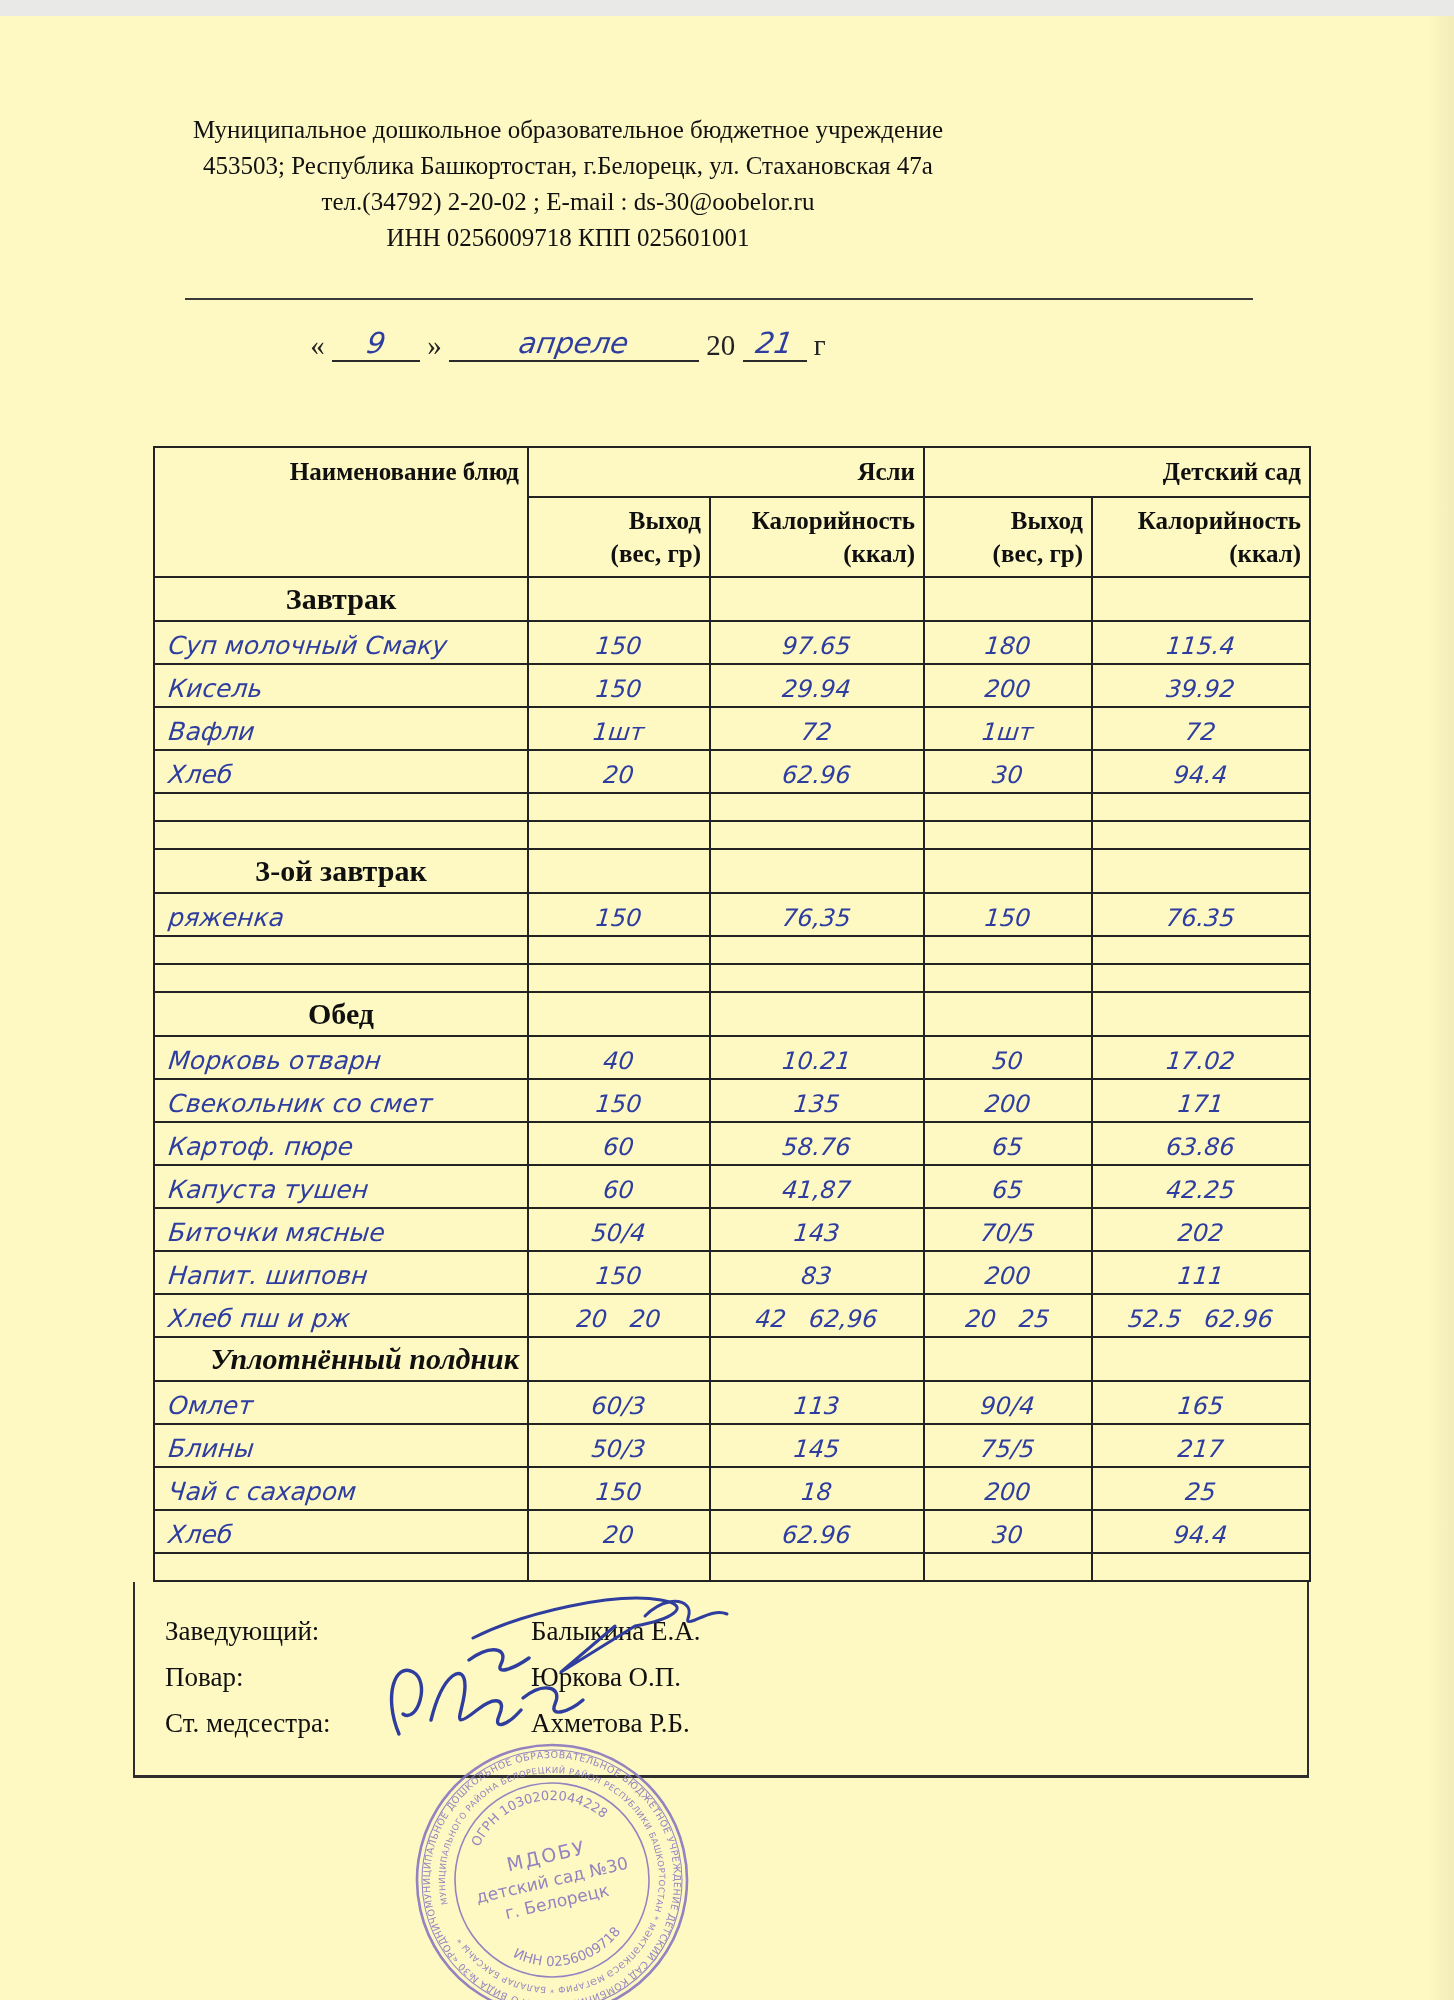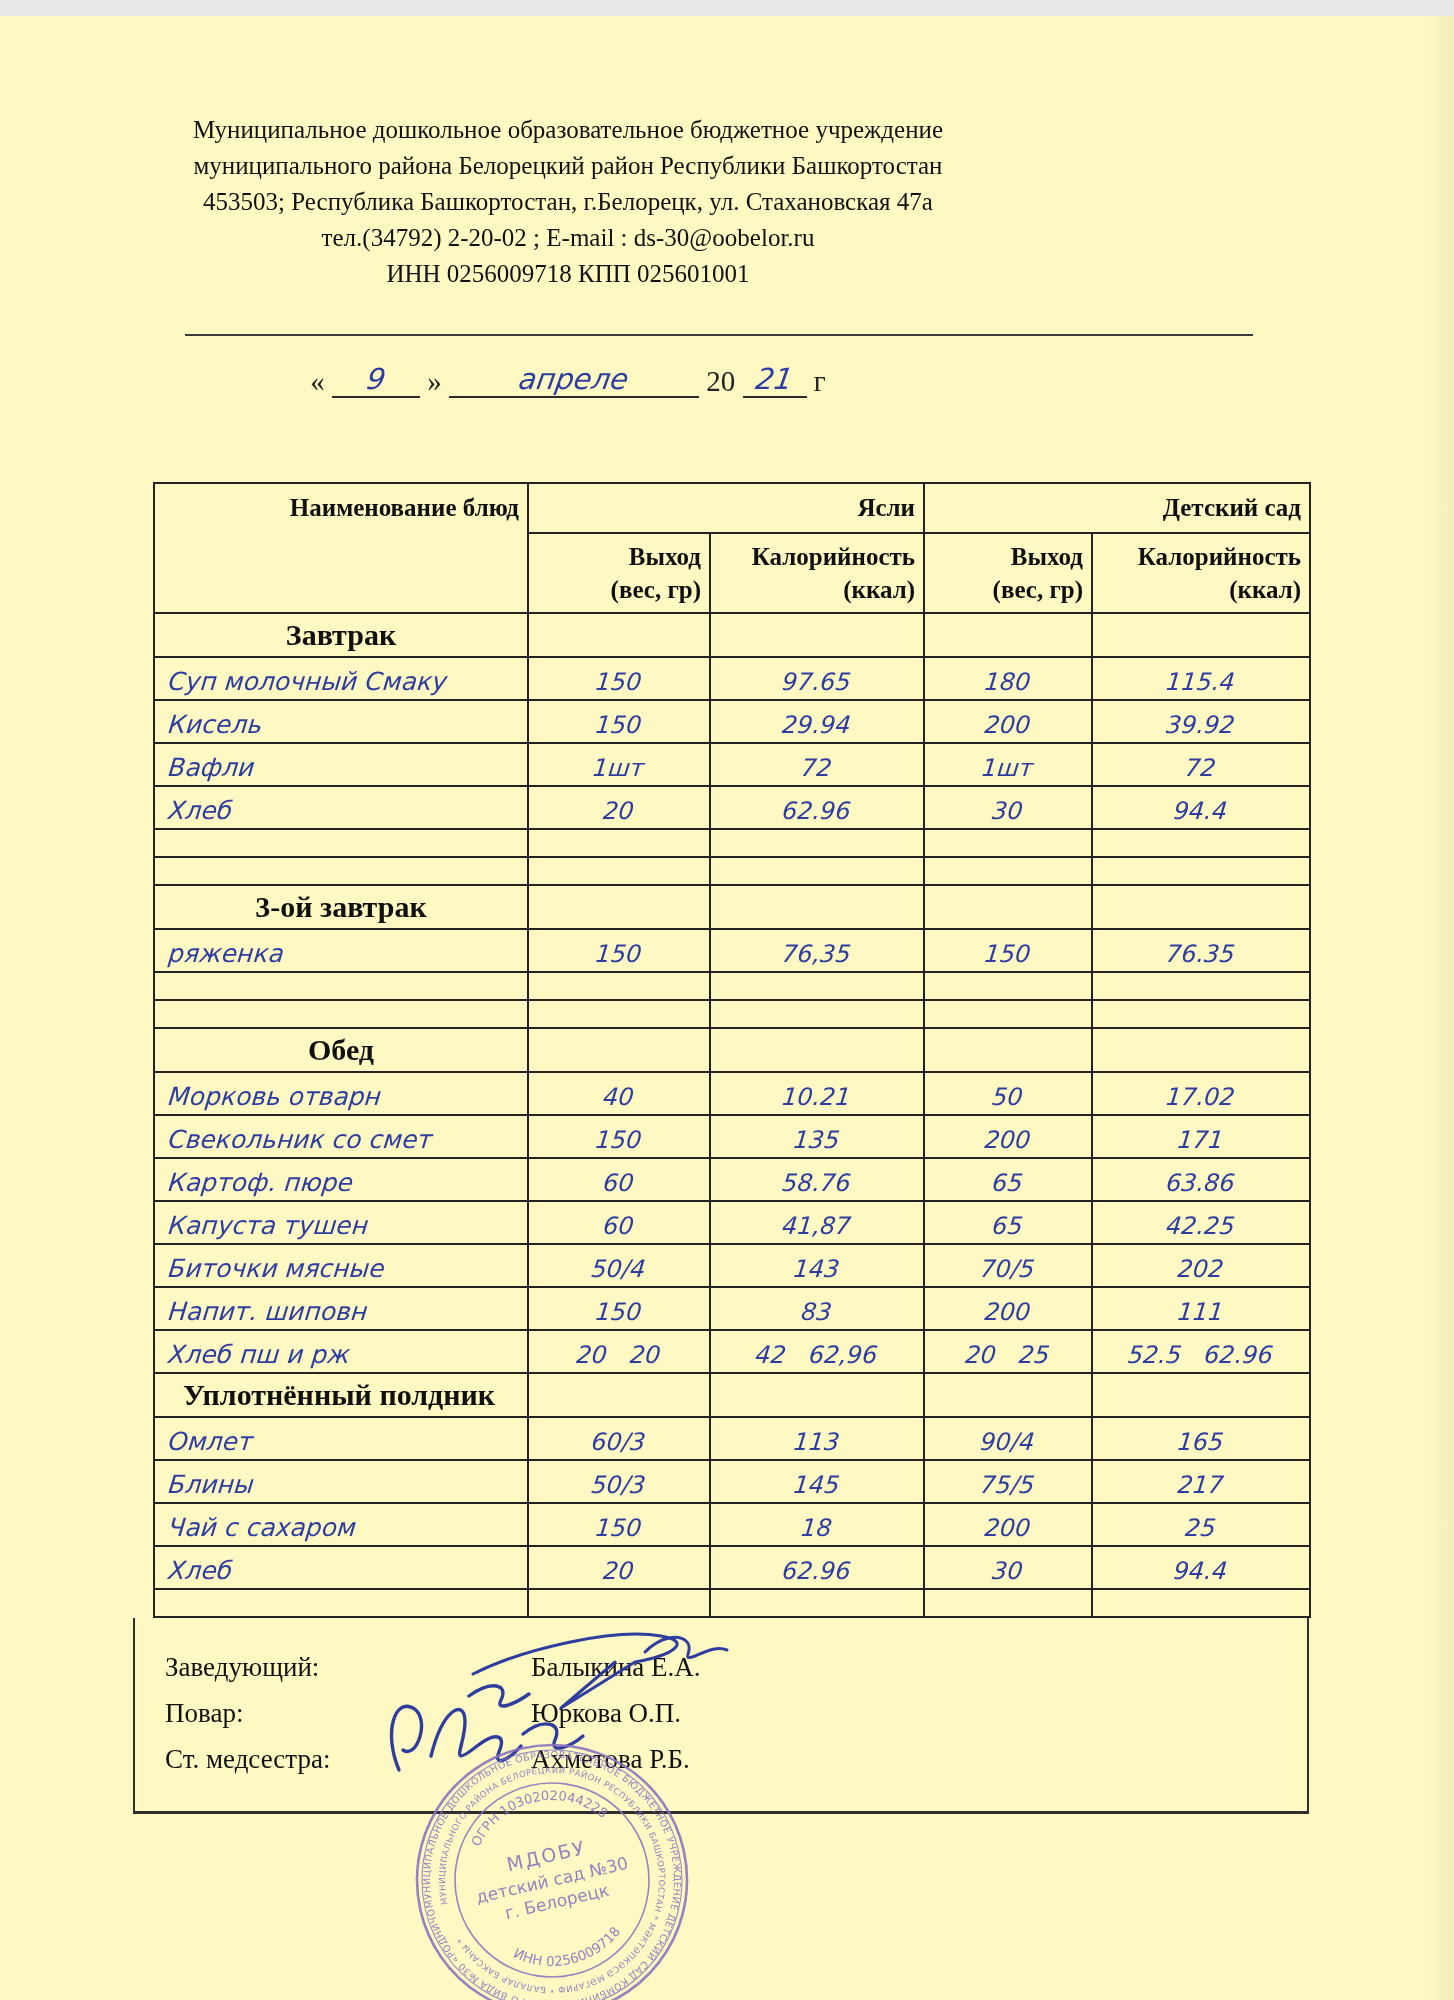--- a/index.html
+++ b/index.html
@@ -50,21 +50,21 @@
     font-size:25px;font-weight:bold;text-align:right;color:#101010;
     font-family:"Liberation Serif", serif;
   }
   th.name-col{vertical-align:top;padding-top:10px;height:44px;}
   .group-row th{height:44px;}
   .sub-row th{height:74px;line-height:33px;}
   .sec-title{
     font-size:30px;font-weight:bold;text-align:center;color:#101010;
     height:38px;vertical-align:middle;
   }
-  .sec-title.left{text-align:left;padding-left:28px;}
+  .sec-title.left{text-align:right;padding-left:28px;font-style:italic;}
   .data-row td{height:36px;vertical-align:bottom;padding-bottom:3px;}
   .empty-row td{height:22px;}
   td.dish{font-size:25px;padding-left:14px;transform:skewX(-6deg);}
   td.val{font-size:24px;text-align:center;white-space:pre-wrap;transform:skewX(-6deg);}
   .sig-box{
     position:relative;margin-left:133px;width:1176px;height:196px;
     border-left:2px solid #2e2e2e;border-right:2px solid #2e2e2e;
     border-bottom:3px solid #2e2e2e;box-sizing:border-box;
     padding-top:26px;
   }
@@ -78,21 +78,20 @@
   }
   .stamp-text{font-family:"DejaVu Sans", sans-serif;}
 </style>
 </head>
 <body>
 
 <div class="page">
 
   <div class="org-header">
     <div>Муниципальное дошкольное образовательное бюджетное учреждение</div>
-    <div>муниципального района Белорецкий район Республики Башкортостан</div>
     <div>453503; Республика Башкортостан, г.Белорецк, ул. Стахановская 47а</div>
     <div>тел.(34792) 2-20-02 ; E-mail : ds-30@oobelor.ru</div>
     <div>ИНН 0256009718  КПП 025601001</div>
   </div>
 
   <div class="divider"></div>
 
 
   <div class="date-line">
     <span>«</span>

